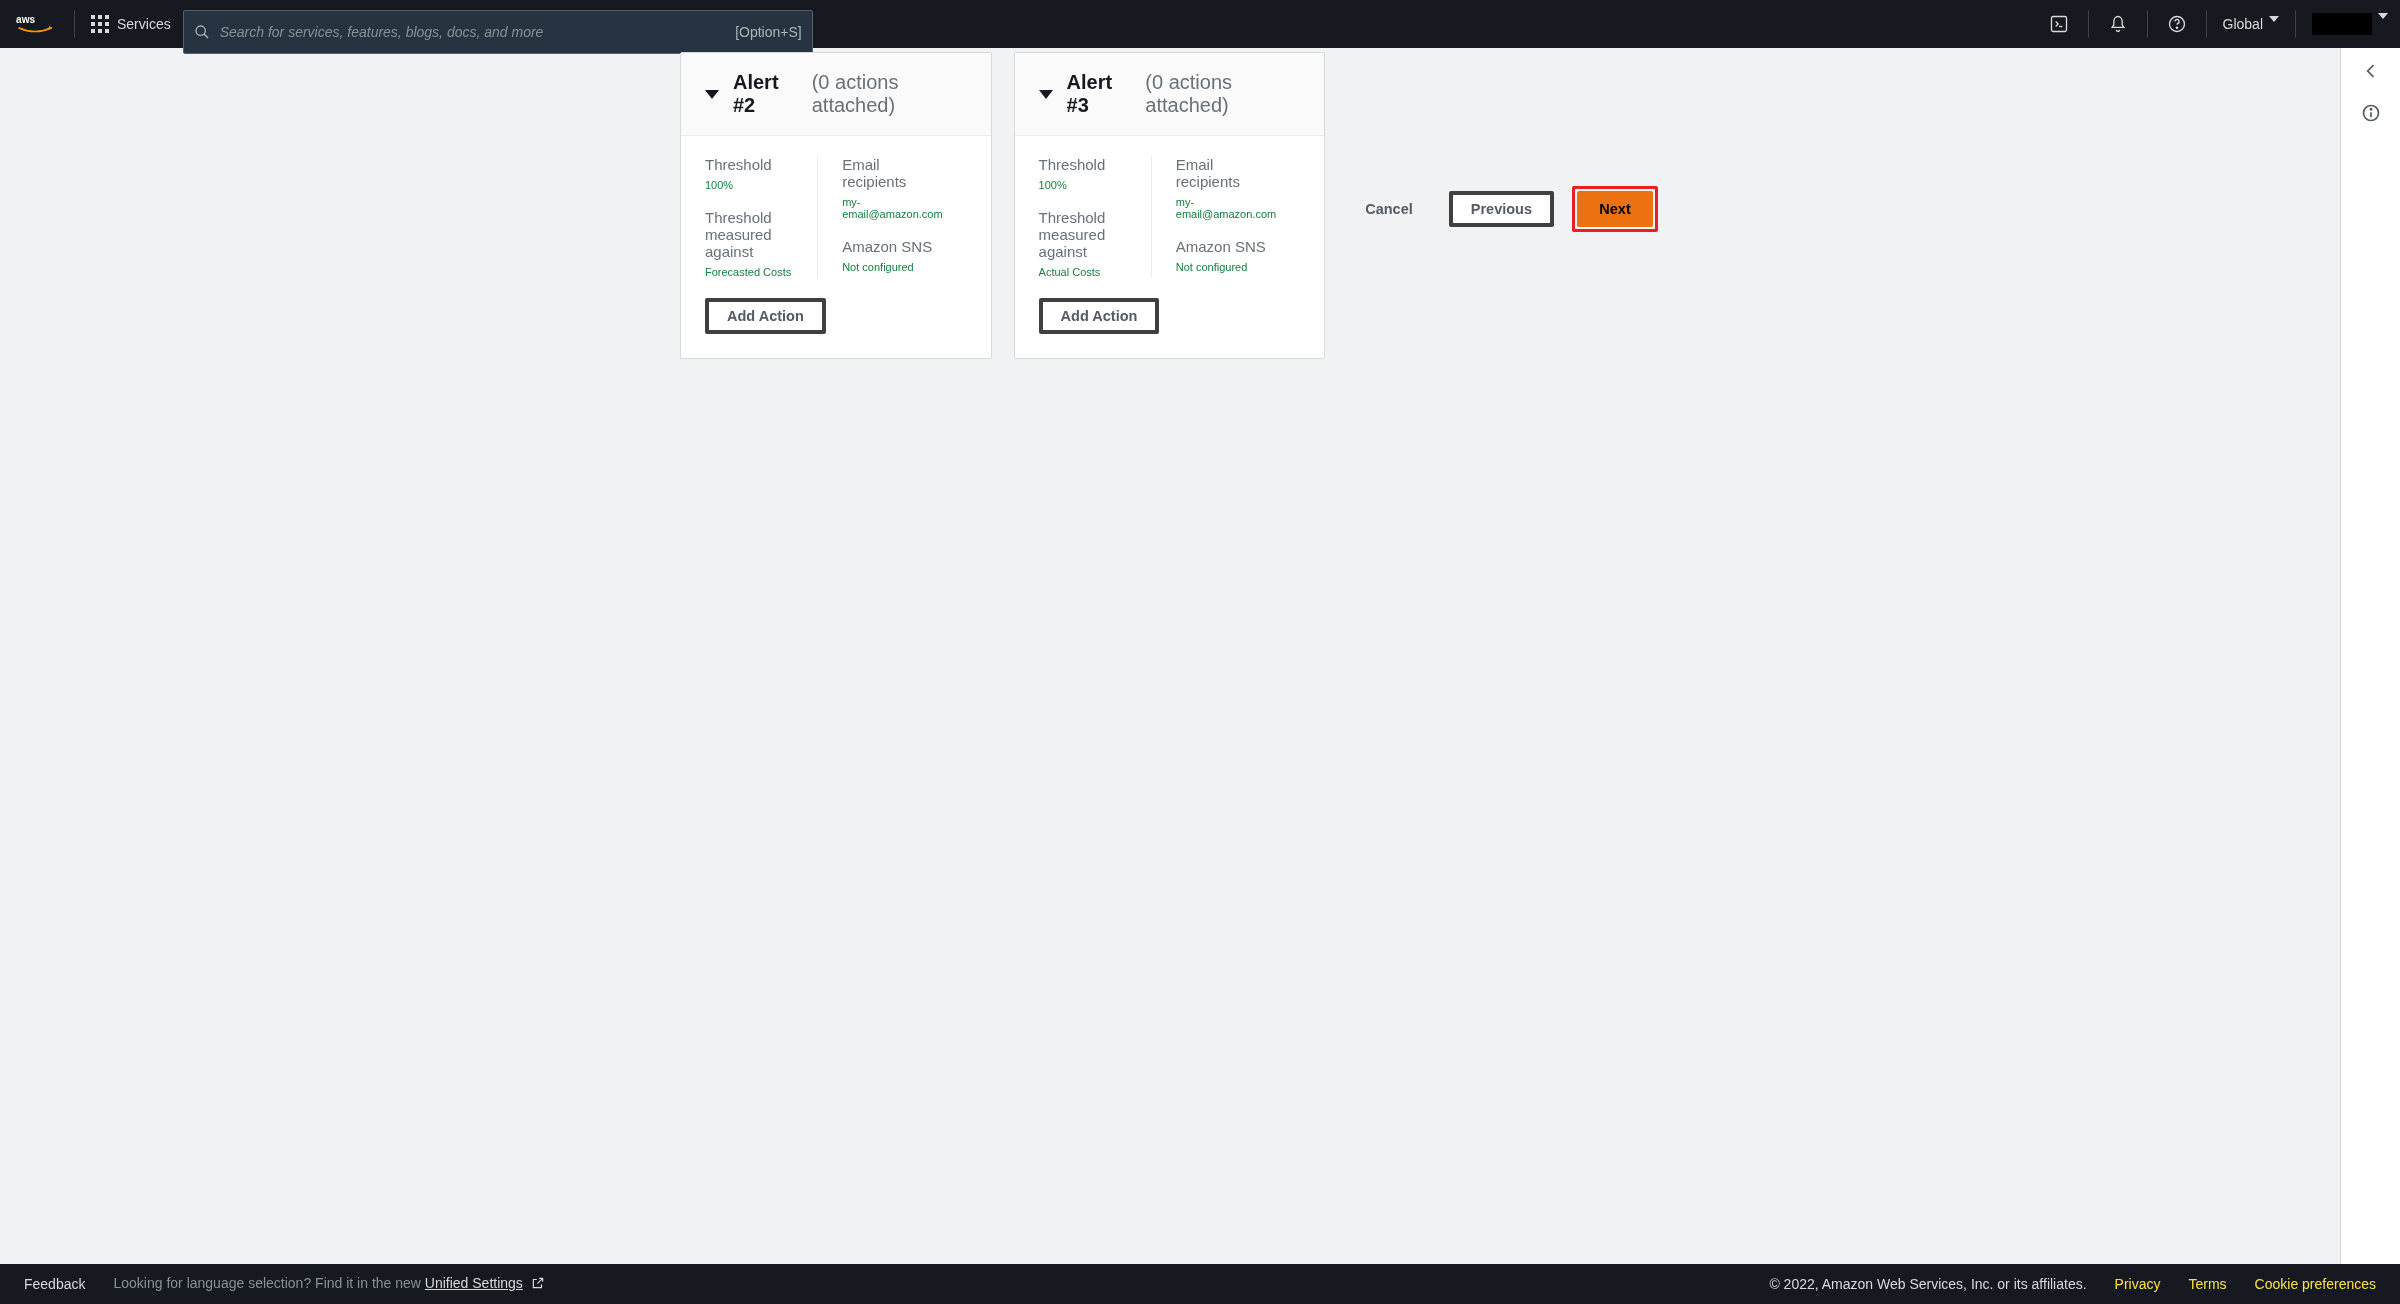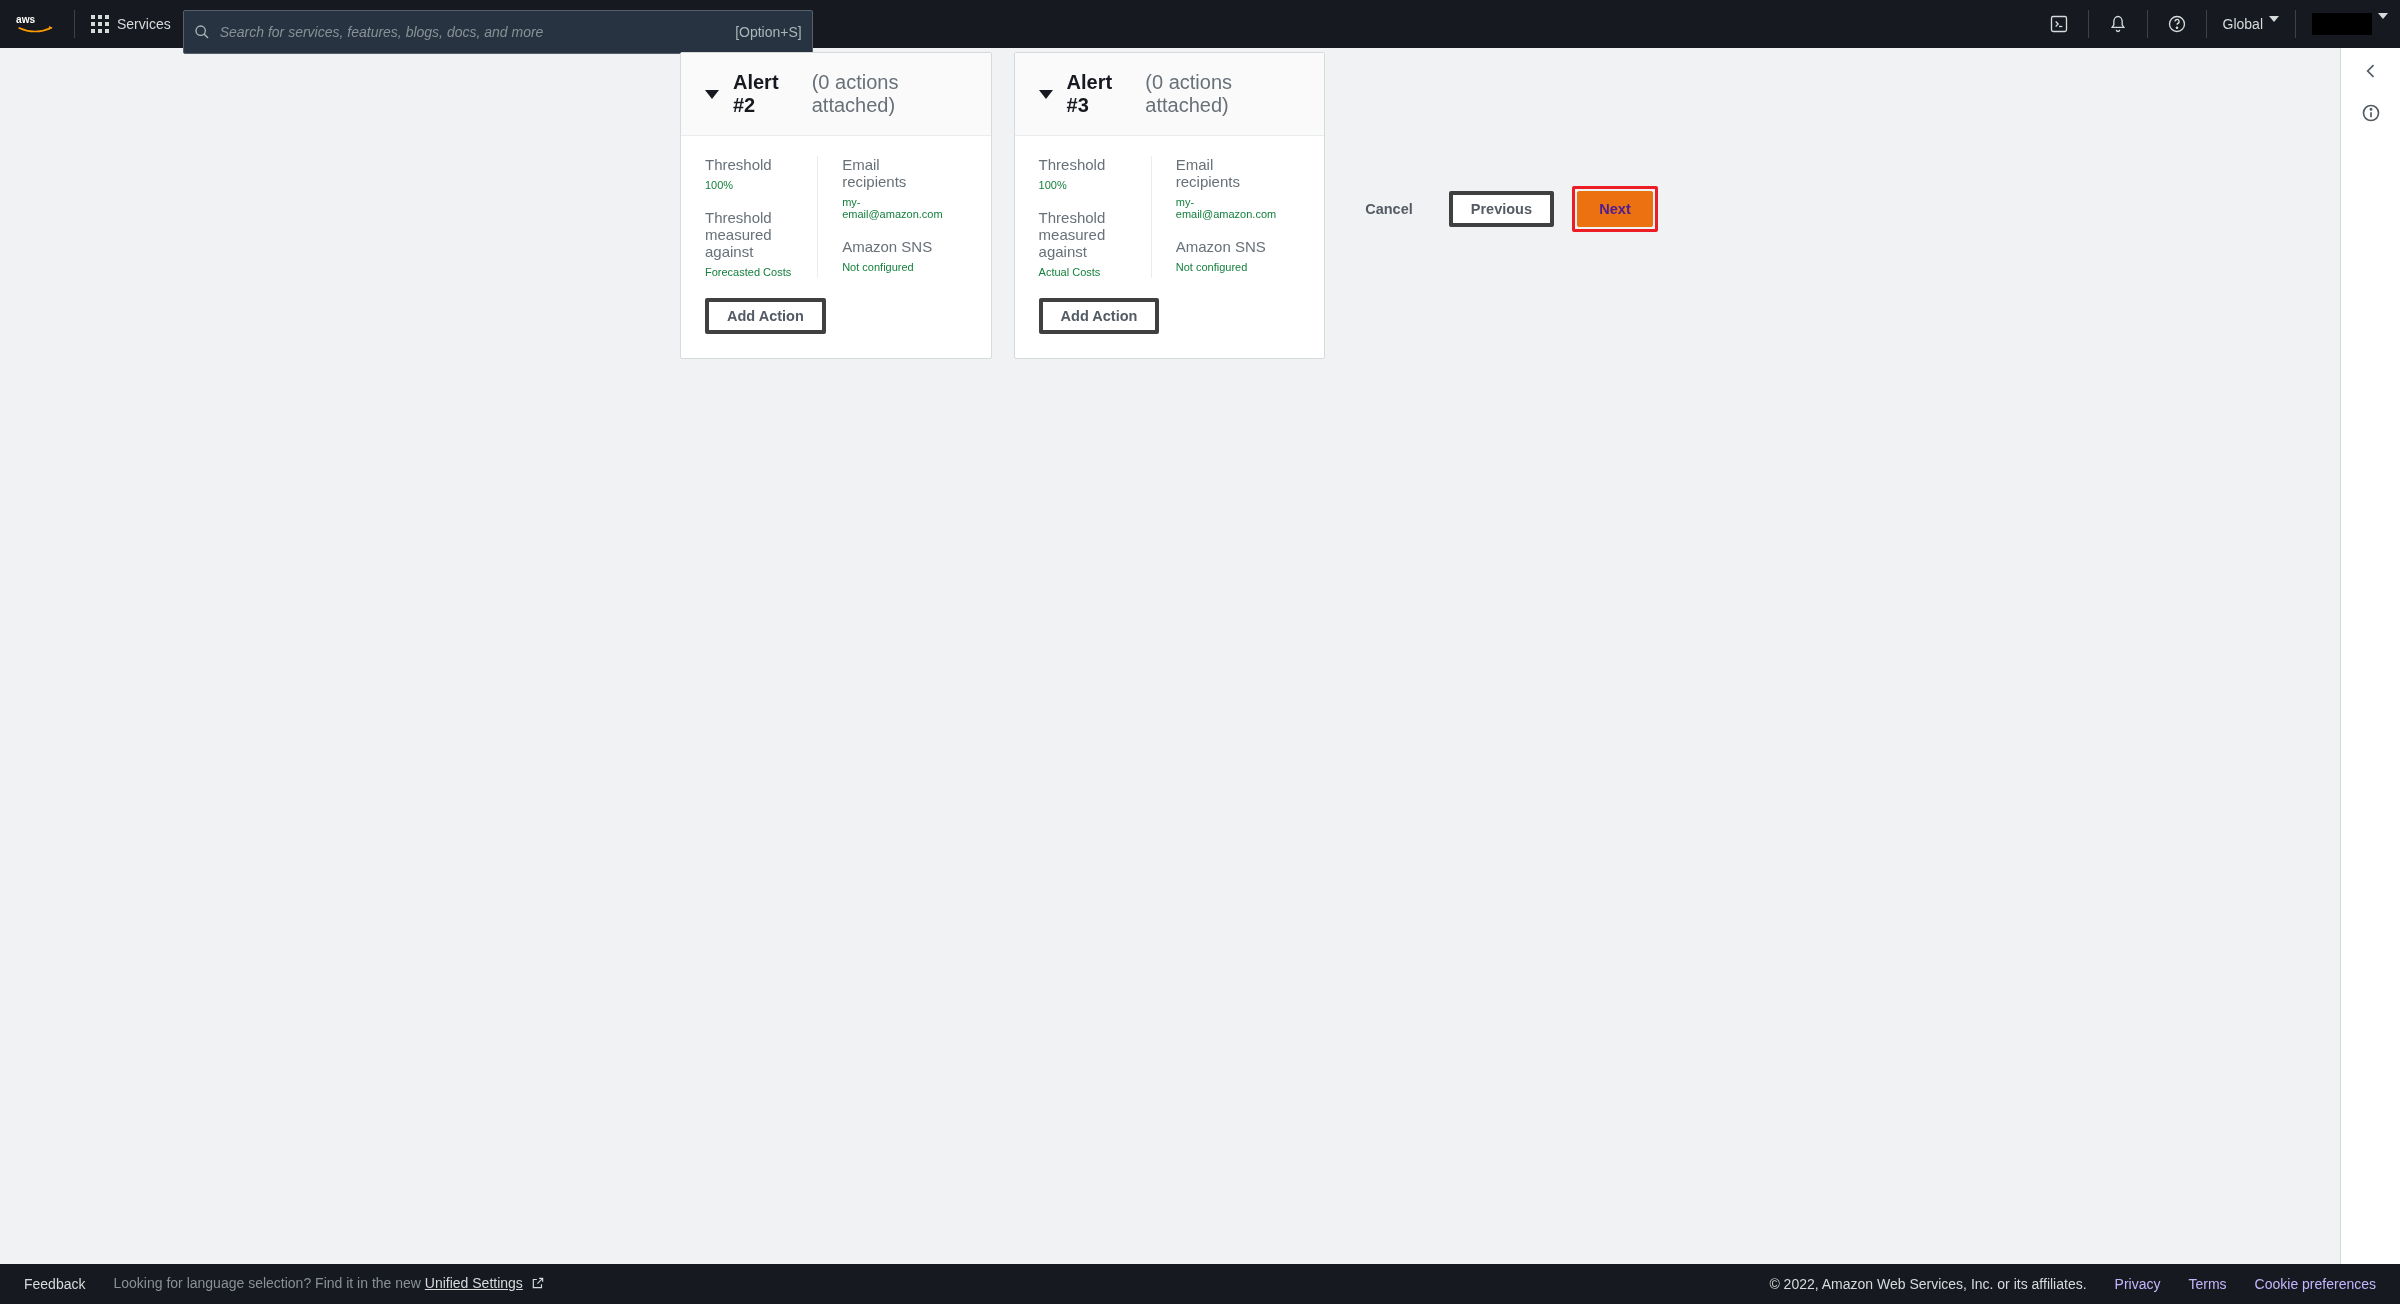--- a/index.html
+++ b/index.html
@@ -127,21 +127,21 @@
     border-radius:2px; font-size:14.5px; font-weight:700;
     cursor:pointer;
   }
   .btn-outline{
     background:#fff; color:#545b64; border:4px solid #404040;
   }
   .btn-link{
     background:transparent; border:none; color:#545b64;
   }
   .btn-primary{
-    background:#ec7211; color:#4c1d95; border:1px solid #ec7211;
+    background:#ec7211; color:#000000; border:1px solid #ec7211;
   }
 
   .wizard-buttons{
     display:flex; justify-content:flex-end; align-items:center; gap:18px;
     padding-right:2px; padding-top:6px;
   }
   .next-highlight{
     border:3px solid #ec1d24;
     padding:2px;
     border-radius:2px;
@@ -156,21 +156,21 @@
     display:flex; align-items:center;
     padding:0 24px;
     font-size:14px;
     gap:28px;
   }
   .footer .feedback{ cursor:pointer;}
   .footer .lang-hint{ color:#879196;}
   .footer .lang-hint a{ color:#d5dbdb; text-decoration:underline;}
   .footer .ext-icon{ display:inline-block; vertical-align:-2px; margin-left:4px;}
   .footer-spacer{ flex:1;}
-  .footer a{ color:#c4b5fd; text-decoration:none; cursor:pointer;}
+  .footer a{ color:#fde047; text-decoration:none; cursor:pointer;}
 
   svg.search-glyph{ width:16px; height:16px; stroke:#aab7b8; fill:none; stroke-width:2;}
 </style>
 </head>
 <body>
 
 <div class="topnav">
   <div class="aws-logo">
     <svg viewBox="0 0 60 36">
       <text x="0" y="16" font-size="16" font-weight="700" fill="#ffffff" font-family="Arial">aws</text>

